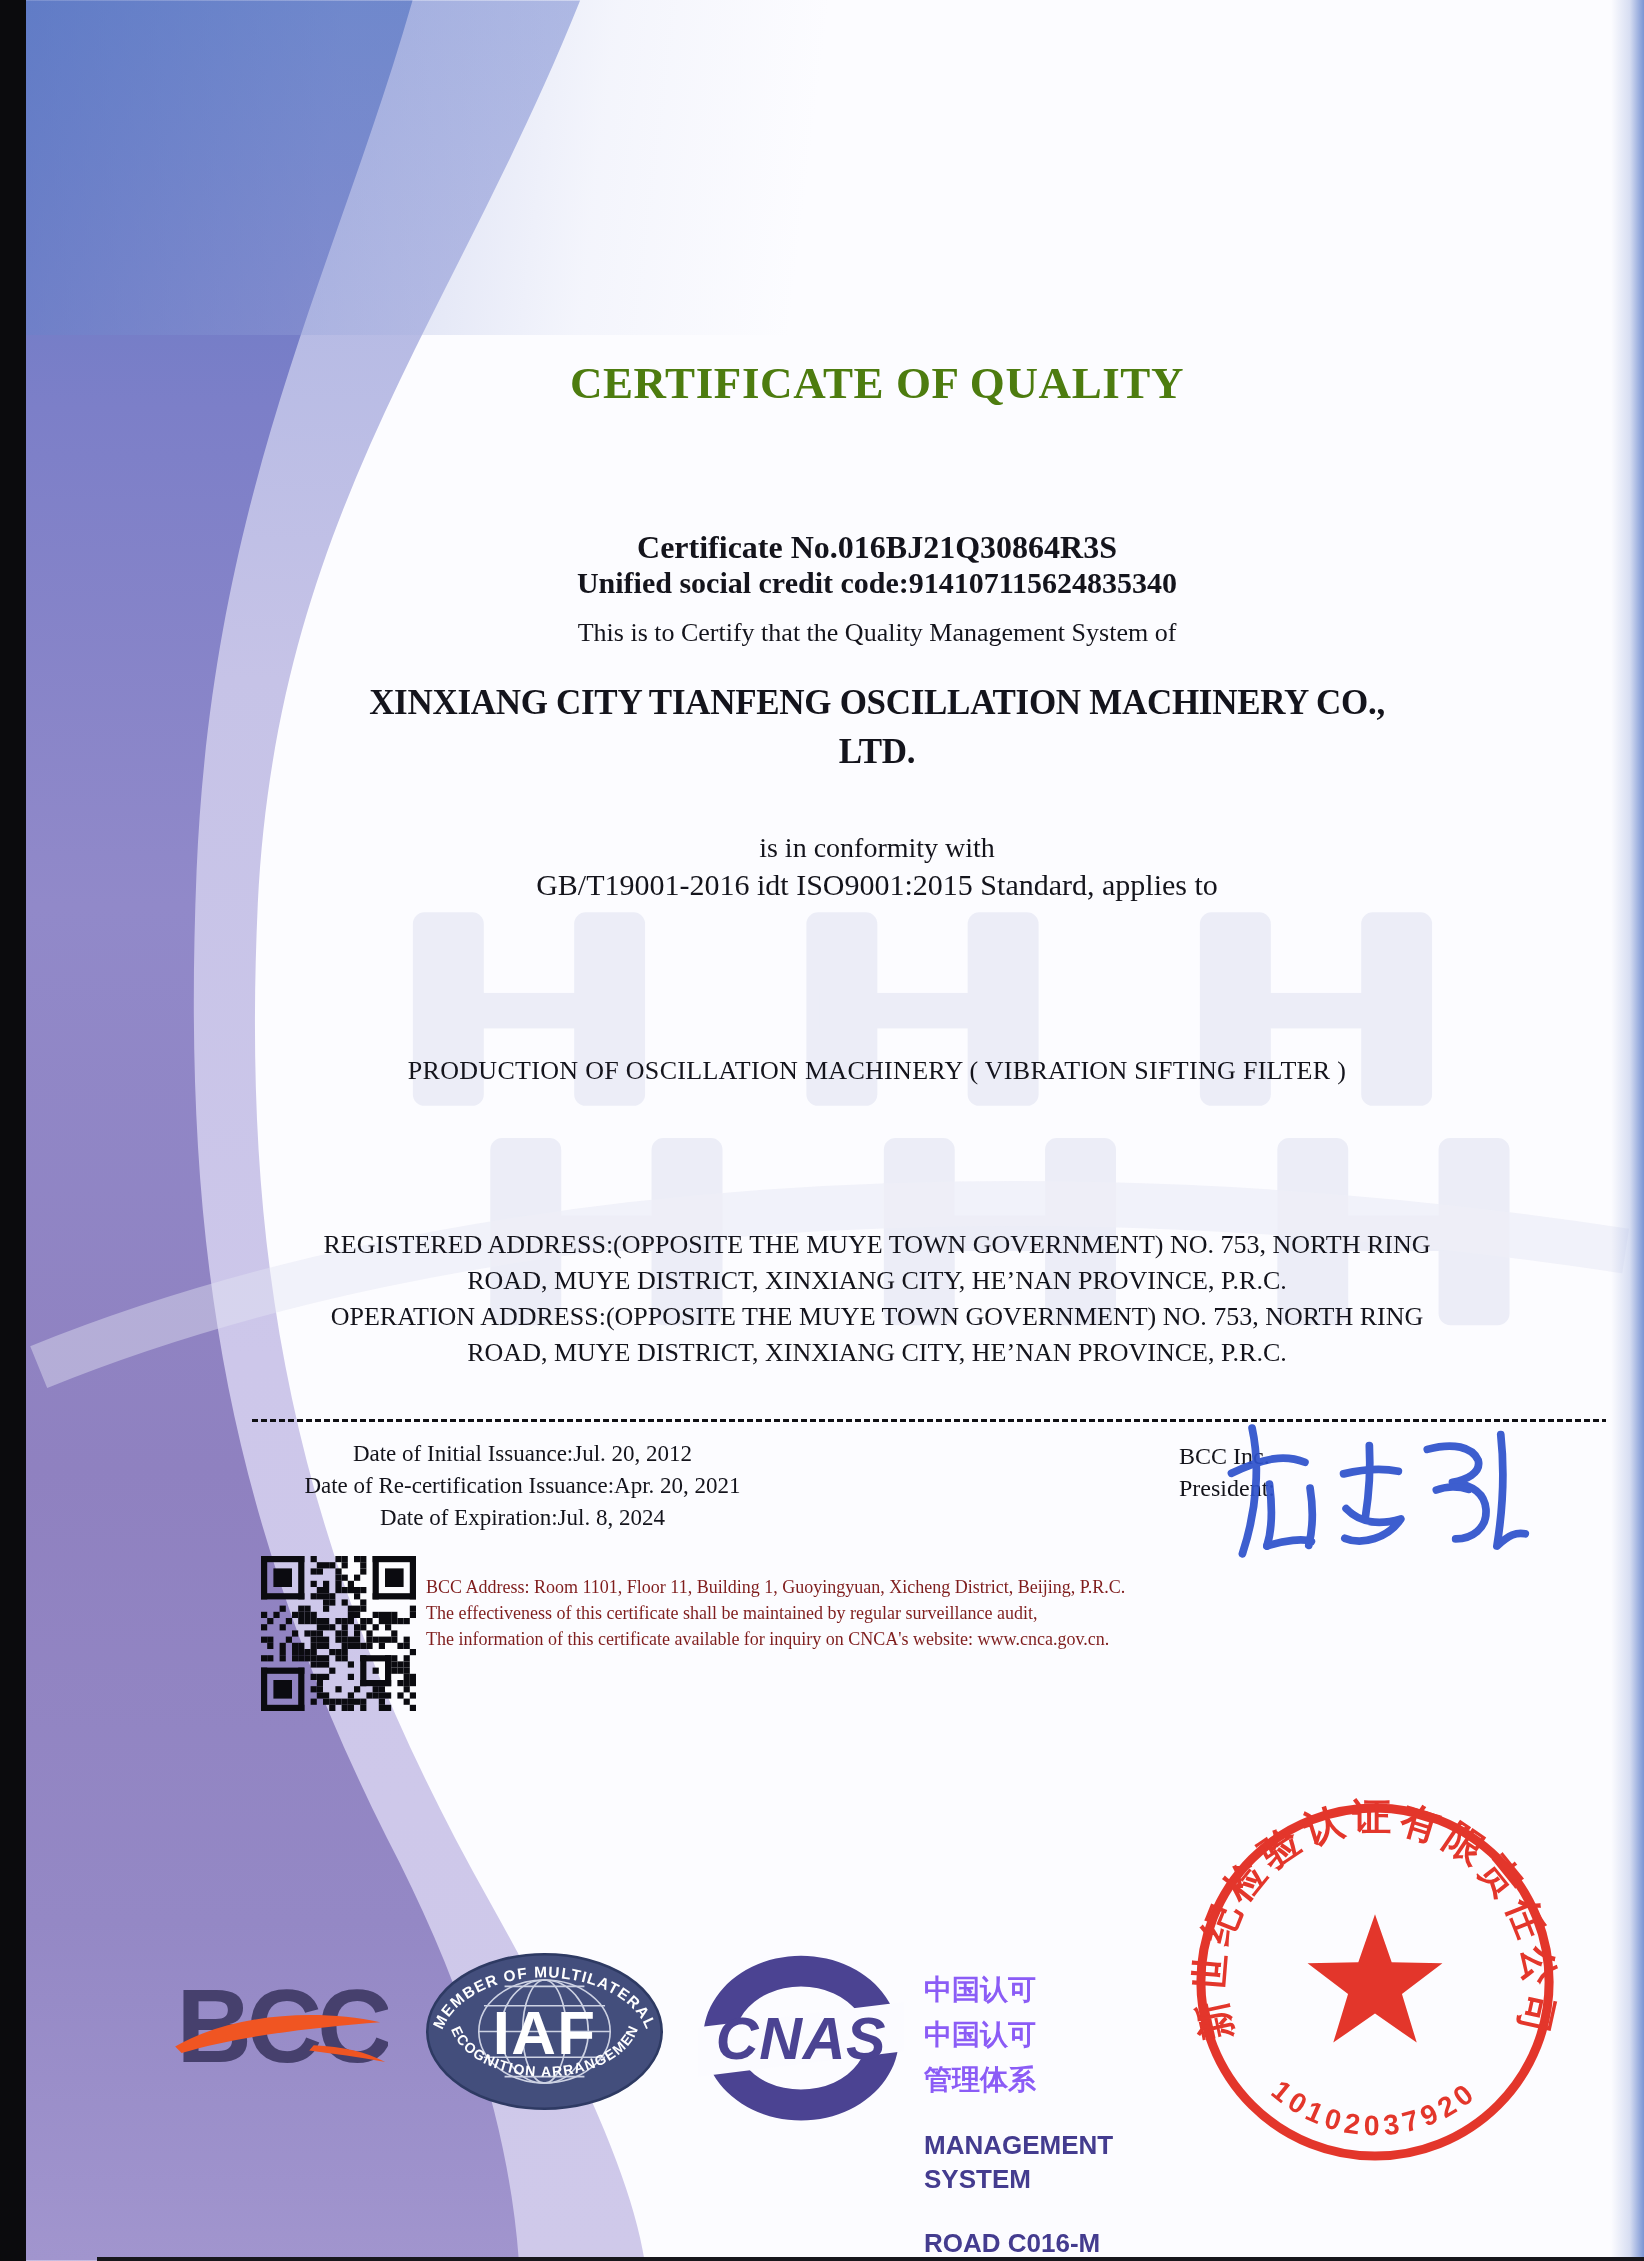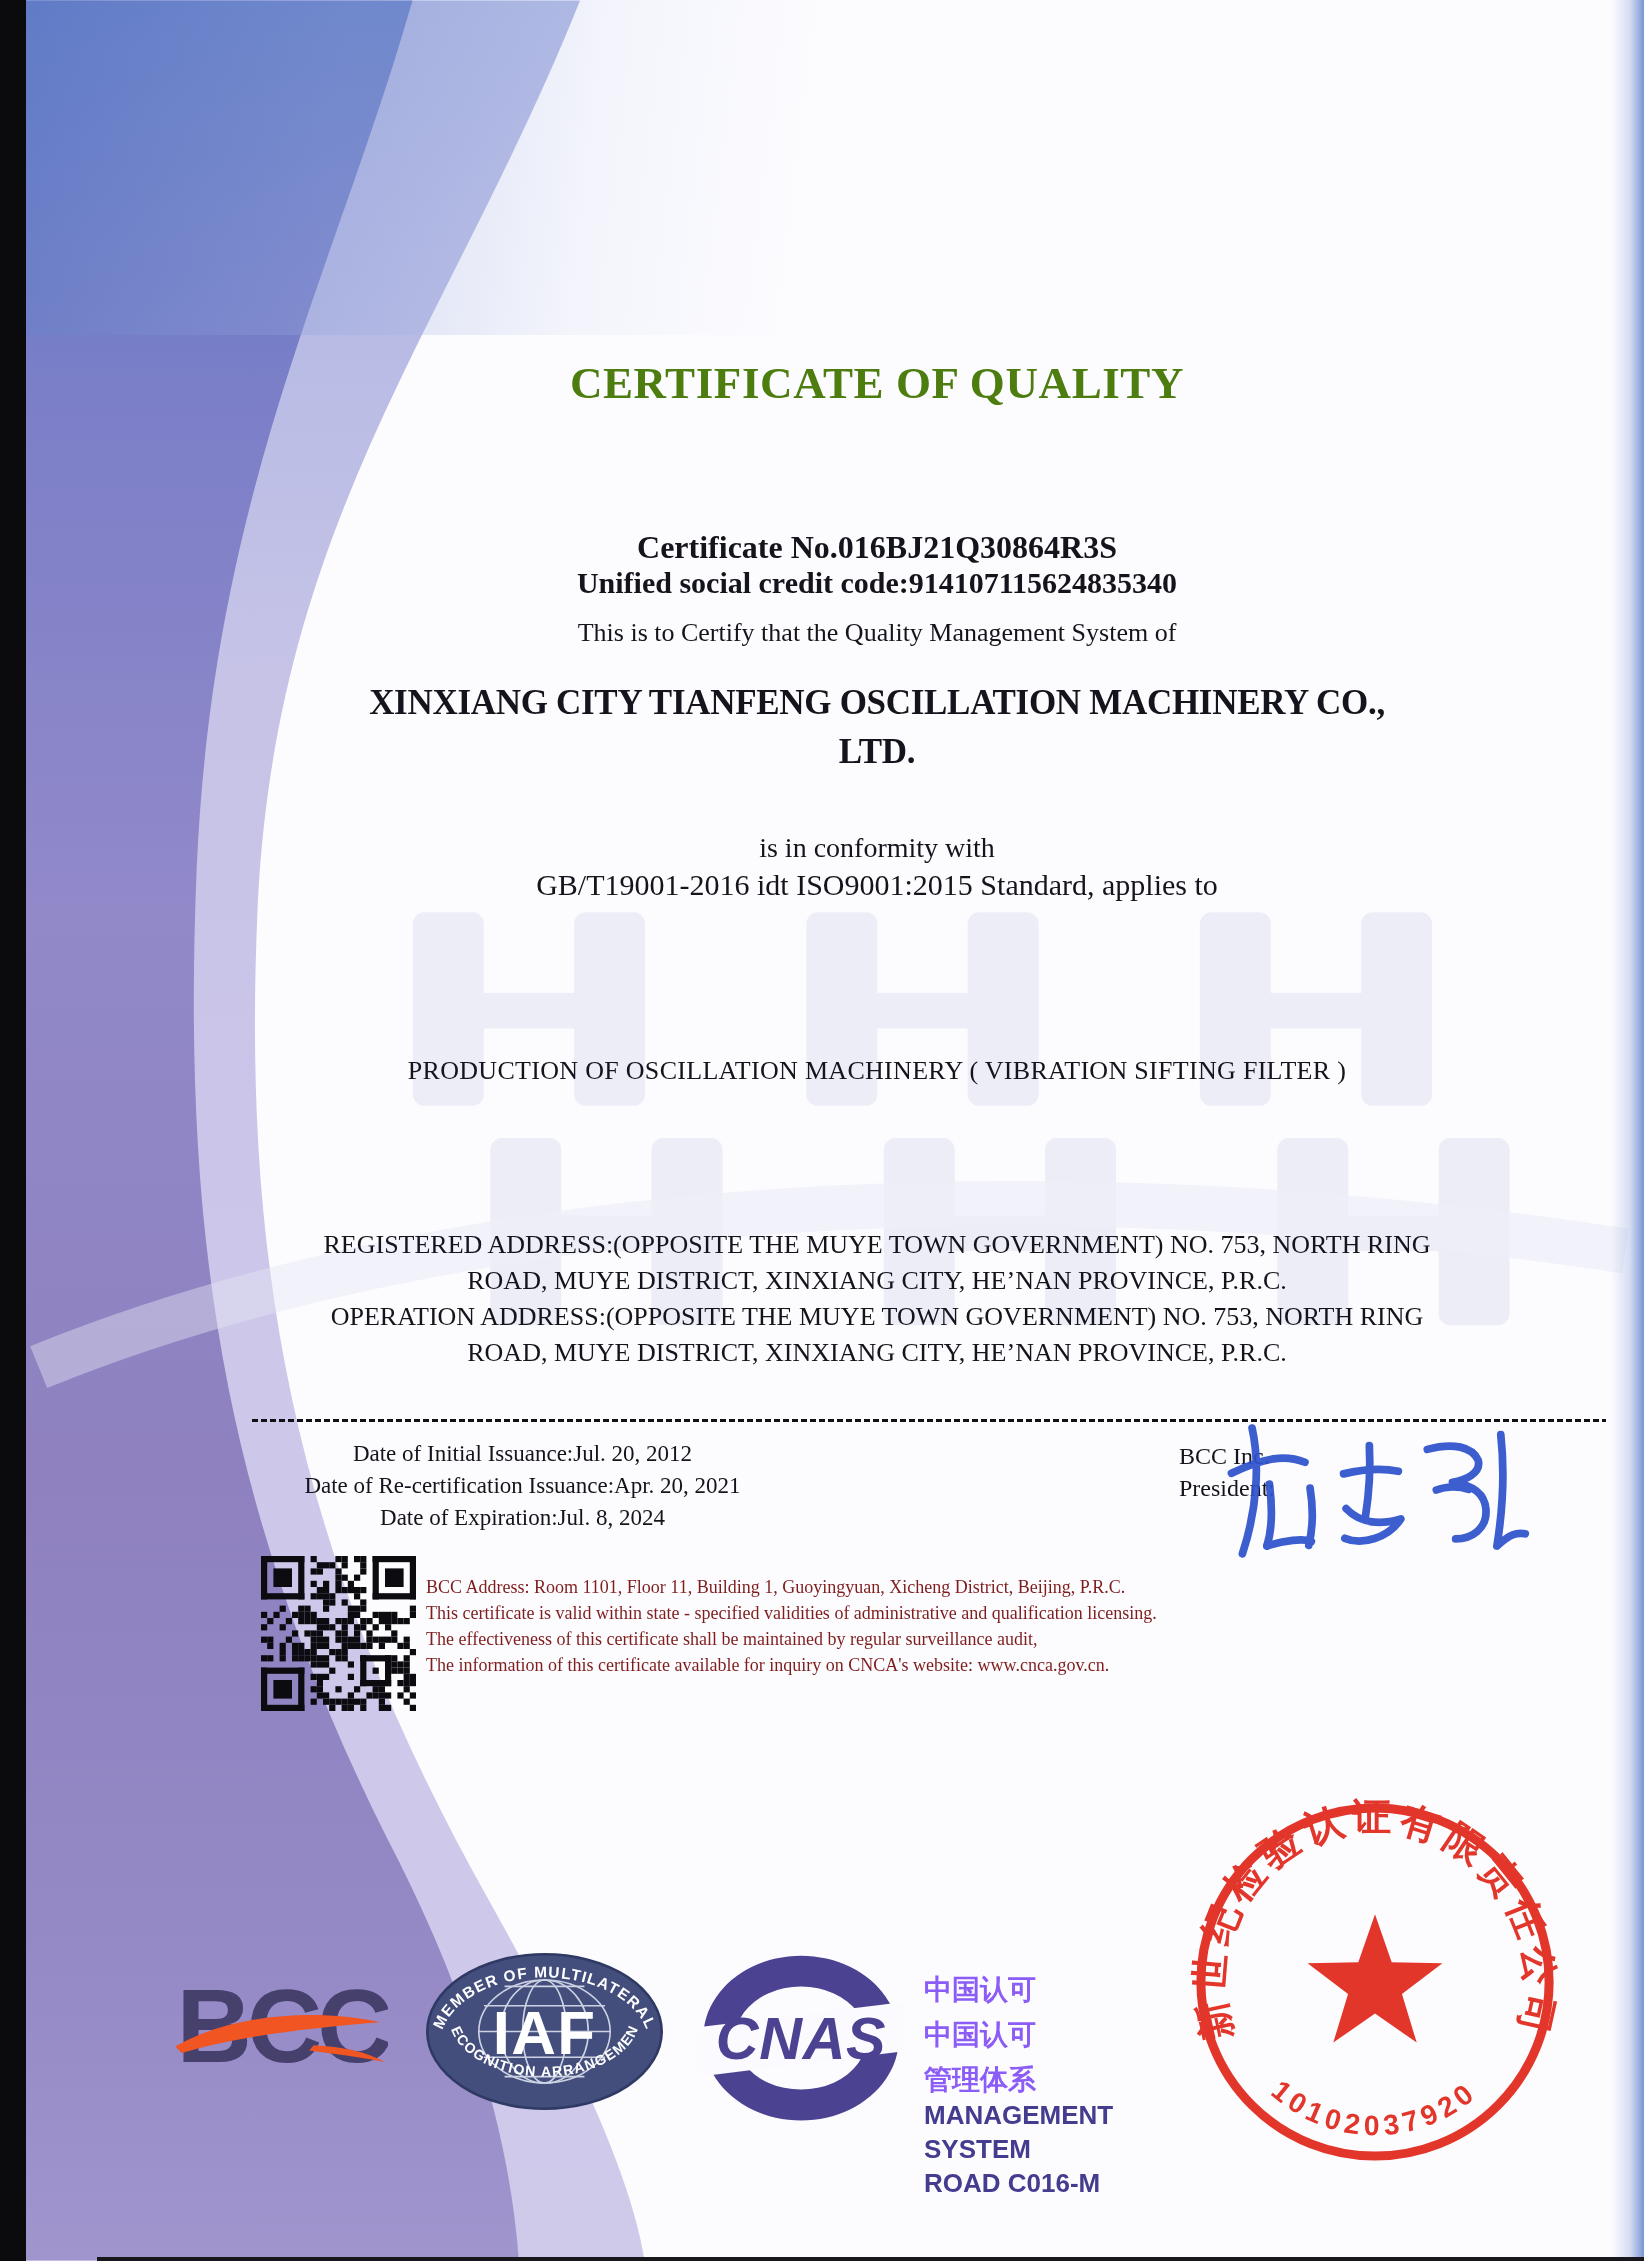--- a/index.html
+++ b/index.html
@@ -39,21 +39,21 @@
   .dates{left:255px;top:1438px;width:535px;z-index:2;text-align:center;font-size:23px;line-height:32px;}
   .issuer{left:1179px;top:1440px;width:193px;z-index:2;text-align:left;font-size:24px;line-height:32px;}
   .signature-svg{left:1207px;top:1412px;z-index:3;}
   .qr-wrap{left:261px;top:1556px;width:155px;height:155px;z-index:2;}
   .fineprint{left:426px;top:1574px;width:800px;z-index:2;text-align:left;font-size:18px;line-height:26px;color:#7f1d1d;}
   .bcc-logo-svg{left:175px;top:1968px;z-index:2;}
   .iaf-svg{left:422px;top:1951px;z-index:2;}
   .cnas-svg{left:698px;top:1953px;z-index:2;}
   .cnas-text{left:924px;top:1963px;width:271px;z-index:2;text-align:left;}
   .cnas-text .cn{font-size:28px;line-height:37px;color:#8b5cf6;font-weight:700;margin-top:8px;}
-  .cnas-text .en{font-family:"Liberation Sans",sans-serif;font-size:26px;line-height:34px;color:#443c8f;font-weight:700;}
+  .cnas-text .en{font-family:"Liberation Sans",sans-serif;font-size:26px;line-height:34px;color:#443c8f;font-weight:700;margin-top:30px;}
   .stamp-svg{left:1188px;top:1795px;z-index:3;}
 </style>
 </head>
 <body>
 
 <svg class="abs bands-svg" width="709" height="2261" viewBox="0 0 1100 3506">
   <defs>
     <linearGradient id="gBandLight" x1="0" y1="0" x2="0" y2="1">
       <stop offset="0" stop-color="#a9b4e2"></stop>
         <stop offset="0.3" stop-color="#c6c3e7"></stop>
@@ -377,21 +377,20 @@
       <rect x="152.32" y="152.32" width="47.599999999999994" height="9.52" fill="#0b0b10"></rect>
       <rect x="152.32" y="190.39999999999998" width="47.599999999999994" height="9.52" fill="#0b0b10"></rect>
       <rect x="152.32" y="152.32" width="9.52" height="47.599999999999994" fill="#0b0b10"></rect>
       <rect x="190.39999999999998" y="152.32" width="9.52" height="47.599999999999994" fill="#0b0b10"></rect>
       <rect x="171.35999999999999" y="171.35999999999999" width="9.52" height="9.52" fill="#0b0b10"></rect>
     </svg>
 </div>
 
 <div class="abs fineprint">
   <div>BCC Address: Room 1101, Floor 11, Building 1, Guoyingyuan, Xicheng District, Beijing, P.R.C.</div>
-  <div>This certificate is valid within state - specified validities of administrative and qualification licensing.</div>
   <div>The effectiveness of this certificate shall be maintained by regular surveillance audit,</div>
   <div>The information of this certificate available for inquiry on CNCA's website: www.cnca.gov.cn.</div>
 </div>
 
 <svg class="abs bcc-logo-svg" width="213" height="116" viewBox="0 0 330 180">
   <text x="2" y="146" font-family="Liberation Sans, sans-serif" font-size="162" font-weight="900" letter-spacing="-8" fill="#46406d">BCC</text>
   <path d="M0,122 C85,72 215,62 318,84 C215,92 95,106 10,132 Z" fill="#f05522"></path>
   <path d="M215,120 C260,122 296,130 326,146 C285,138 245,133 208,128 Z" fill="#f05522"></path>
 </svg>
 

